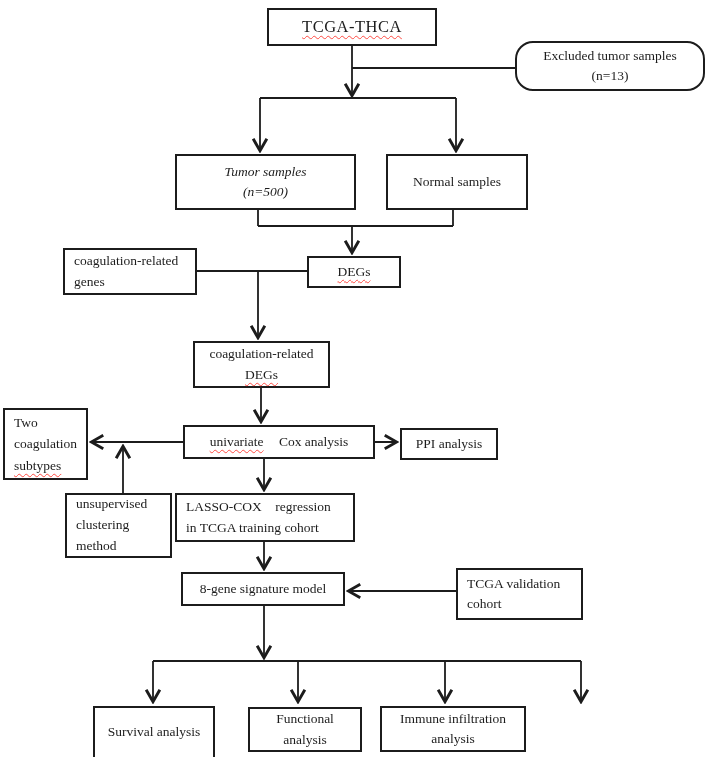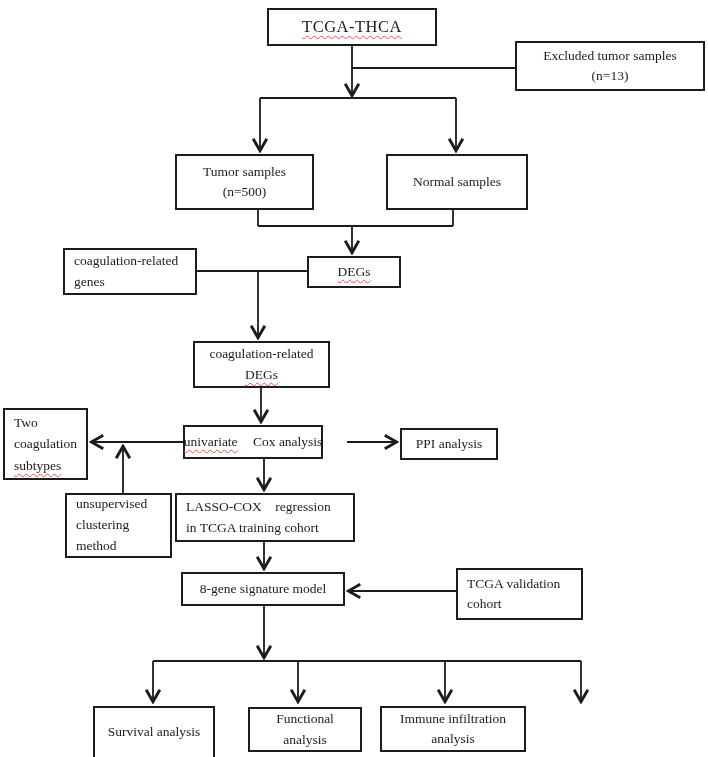--- a/index.html
+++ b/index.html
@@ -23,28 +23,28 @@
   .node .ln{display:block;white-space:pre;}
   .leftalign{text-align:left;align-items:flex-start;padding-left:9px;padding-right:3px;}
   .sq{
     text-decoration-line:underline;
     text-decoration-style:wavy;
     text-decoration-color:#ff4b43;
     text-decoration-thickness:1px;
     text-underline-offset:3px;
   }
   #n-tcga{left:267px;top:8px;width:170px;height:38px;font-size:16.5px;letter-spacing:.5px;}
-  #n-excluded{left:515px;top:41px;width:190px;height:50px;}
-  #n-tumor{left:175px;top:154px;width:139px;height:56px;}
+  #n-excluded{left:515px;top:41px;width:190px;height:50px;border-radius:18px;}
+  #n-tumor{left:175px;top:154px;width:181px;height:56px;font-style:italic;}
   #n-normal{left:386px;top:154px;width:142px;height:56px;}
   #n-coaggenes{left:63px;top:248px;width:134px;height:47px;}
   #n-degs{left:307px;top:256px;width:94px;height:32px;}
   #n-coagdegs{left:193px;top:341px;width:137px;height:47px;}
   #n-twosub{left:3px;top:408px;width:85px;height:72px;line-height:1.6;}
-  #n-univ{left:183px;top:425px;width:140px;height:34px;flex-direction:row;align-items:center;}
+  #n-univ{left:183px;top:425px;width:192px;height:34px;flex-direction:row;align-items:center;}
   #n-ppi{left:400px;top:428px;width:98px;height:32px;}
   #n-unsup{left:65px;top:493px;width:107px;height:65px;line-height:1.55;}
   #n-lasso{left:175px;top:493px;width:180px;height:49px;}
   #n-gene8{left:181px;top:572px;width:164px;height:34px;}
   #n-tcgaval{left:456px;top:568px;width:127px;height:52px;}
   #n-survival{left:93px;top:706px;width:122px;height:53px;}
   #n-functional{left:248px;top:707px;width:114px;height:45px;}
   #n-immune{left:380px;top:706px;width:146px;height:46px;}
   #n-therapeutic{left:527px;top:705px;width:123px;height:45px;}
 </style>

